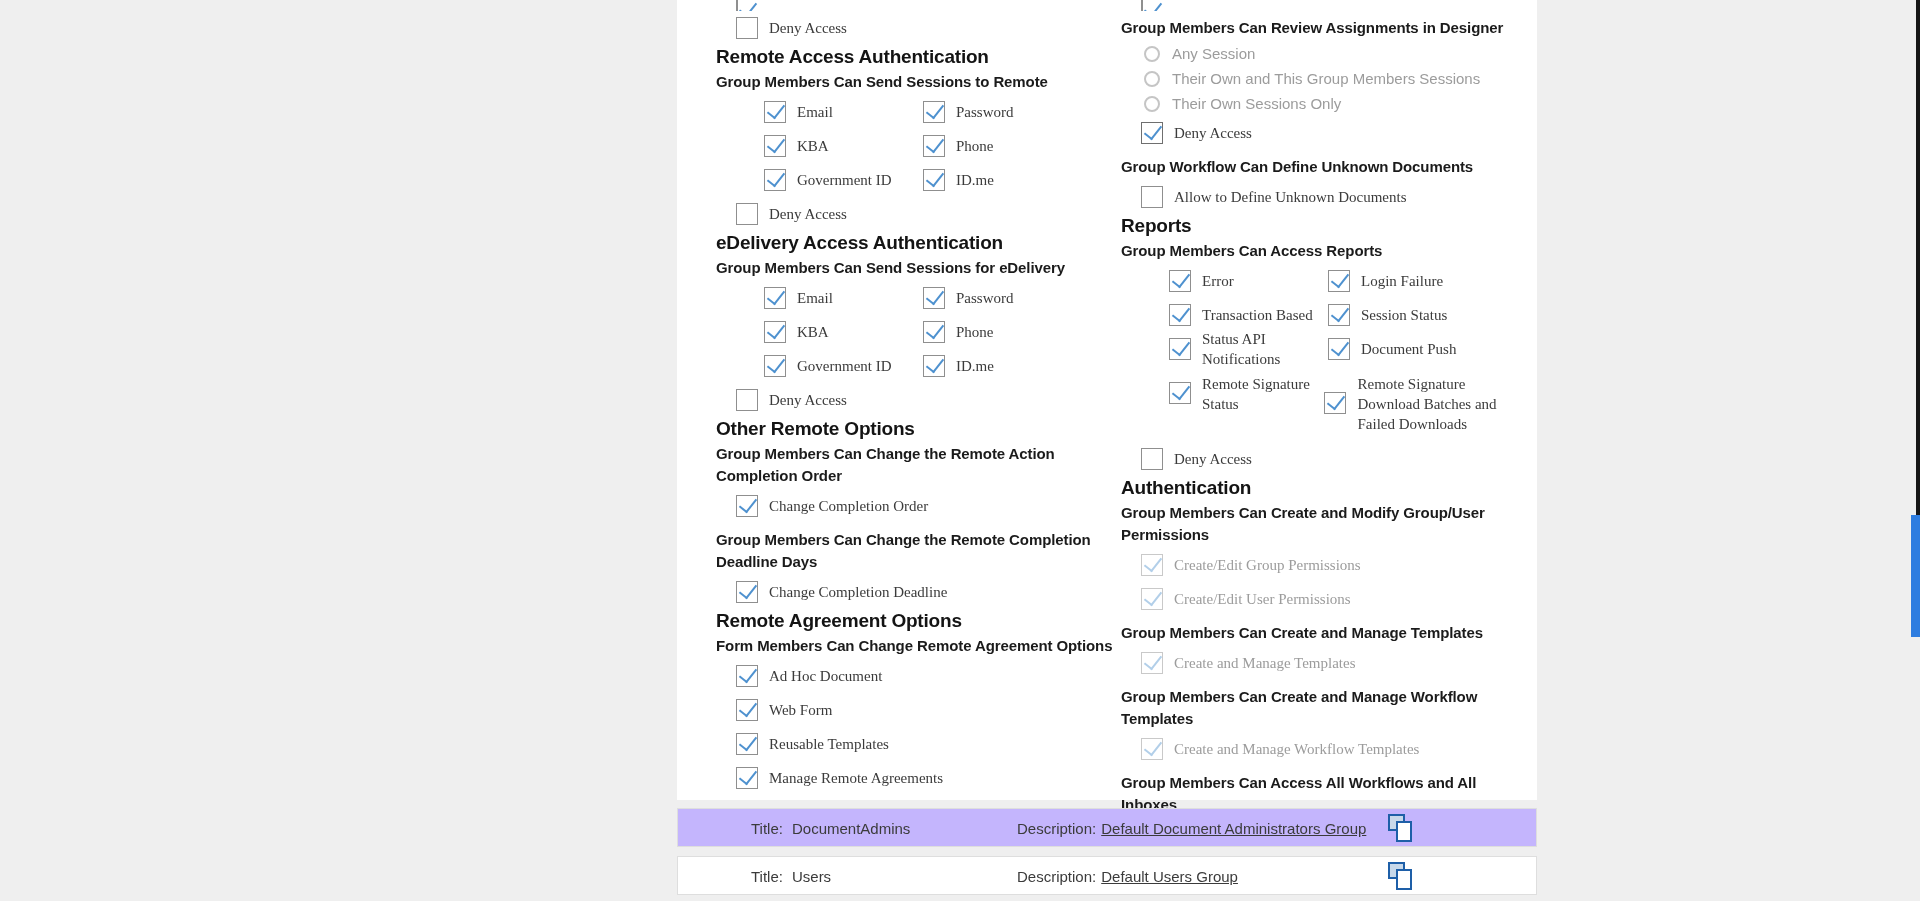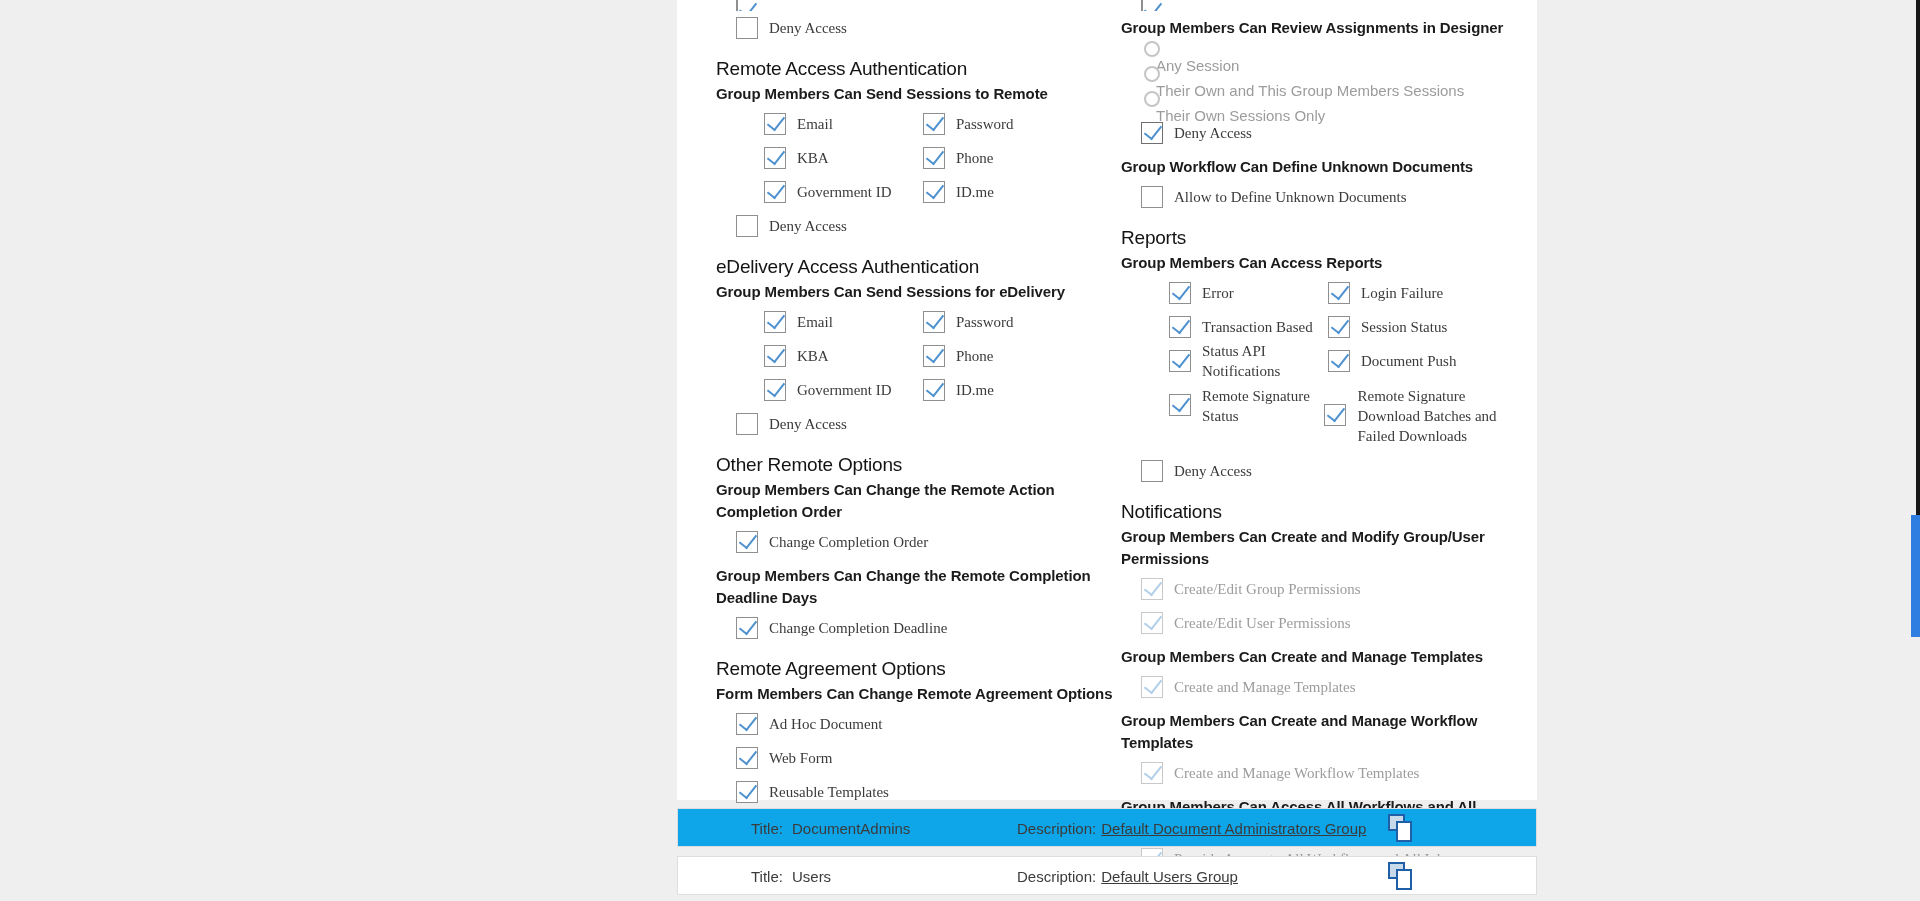--- a/index.html
+++ b/index.html
@@ -4,21 +4,21 @@
 <style>
   * { margin:0; padding:0; box-sizing:border-box; }
   html,body { width:1920px; height:901px; background:#efefef; font-family:"Liberation Sans", sans-serif; }
   .stage { position:relative; width:1920px; height:901px; overflow:hidden; }
 
   .panel { position:absolute; left:677px; top:0; width:860px; height:800px; background:#ffffff; }
   .cols { display:flex; padding-left:39px; }
   .col-left { width:405px; }
   .col-right { width:400px; }
 
-  .h1 { font-size:19px; font-weight:400; color:#141414; margin-top:12px; line-height:24px; letter-spacing:-0.2px; }
+  .h1 { font-size:19px; font-weight:700; color:#141414; margin-top:0; line-height:24px; letter-spacing:-0.2px; }
   .sub { font-size:15px; font-weight:700; color:#1b1b1b; margin-top:2px; line-height:22px; letter-spacing:-0.1px; }
   .sub.first { margin-top:6px; }
   .sub.spaced { margin-top:6px; }
 
   .rows { margin-top:2px; }
   .row, .row2 { display:flex; align-items:center; height:34px; margin-left:20px; }
   .row2 .cell { display:flex; align-items:center; }
   .row2 .c1 { width:187px;padding-left:28px; }
   .row2.tall { height:auto; align-items:flex-start; padding:6px 0 8px; }
   .row2.tall .cell { align-items:center; }
@@ -31,26 +31,26 @@
   .cb.dark { border-color:#6f6f6f; }
   .cb.disabled { border-color:#c9c9c9; }
   .cb.disabled.checked::after { border-right-color:#b2cfe9; border-bottom-color:#b2cfe9; }
   .cb-label { margin-left:11px; font-size:15px; color:#3b3b3b; line-height:20px;font-family:Liberation Serif, serif; }
   .cb-label.dis { color:#9c9c9c;text-align:center; }
   .cb-label.wrap { max-width:168px; }
 
   .partial { height:11px; overflow:hidden; margin-left:20px; width:60px; }
   .partial .cb { margin-top:-12px; }
 
-  .radio-row { display:flex; align-items:flex-start; height:25px; margin-left:23px;flex-direction:column; }
+  .radio-row { display:flex; align-items:center; height:25px; margin-left:23px; }
   .radio { width:16px; height:16px; border-radius:50%; border:2px solid #c5c5c5; background:#fff; flex:none; }
   .radio-label { margin-left:12px; font-size:15px; color:#9c9c9c; }
 
   .group-bar { position:absolute; left:677px; width:860px; height:39px; border:1px solid #dedede; cursor:pointer; }
-  .bar1 { top:808px; background:#0ea5e9;padding-left:26px; }
+  .bar1 { top:808px; background:#c4b5fd;padding-left:26px; }
   .bar2 { top:856px; background:#ffffff; }
   .bar-title { position:absolute; left:73px; top:11px; font-size:15px; color:#3b3b3b; }
   .bar-title .val { margin-left:9px; }
   .bar-desc { position:absolute; left:339px; top:11px; font-size:15px; color:#3b3b3b; }
   .bar-desc .val { margin-left:5px;text-decoration:underline; }
 
   .dup-icon { position:absolute; left:710px; top:5px; width:27px; height:29px; cursor:pointer; }
   .dup-back { position:absolute; left:0; top:0; width:17px; height:17px; background:#c8d9ea; border:2px solid #1e5fa8; }
   .dup-front { position:absolute; left:8px; top:7px; width:16px; height:21px; background:#ffffff; border:2px solid #1e5fa8; }
 
@@ -265,21 +265,21 @@
               <span class="cb checked"></span>
               <span class="cb-label wrap">Remote Signature Download Batches and Failed Downloads</span>
             </div>
           </div>
           <div class="row">
             <span class="cb"></span>
             <span class="cb-label">Deny Access</span>
           </div>
         </div>
 
-        <div class="h1">Notifications</div>
+        <div class="h1">Authentication</div>
         <div class="sub">Group Members Can Create and Modify Group/User Permissions</div>
         <div class="rows">
           <div class="row">
             <span class="cb checked disabled"></span>
             <span class="cb-label dis">Create/Edit Group Permissions</span>
           </div>
           <div class="row">
             <span class="cb checked disabled"></span>
             <span class="cb-label dis">Create/Edit User Permissions</span>
           </div>

